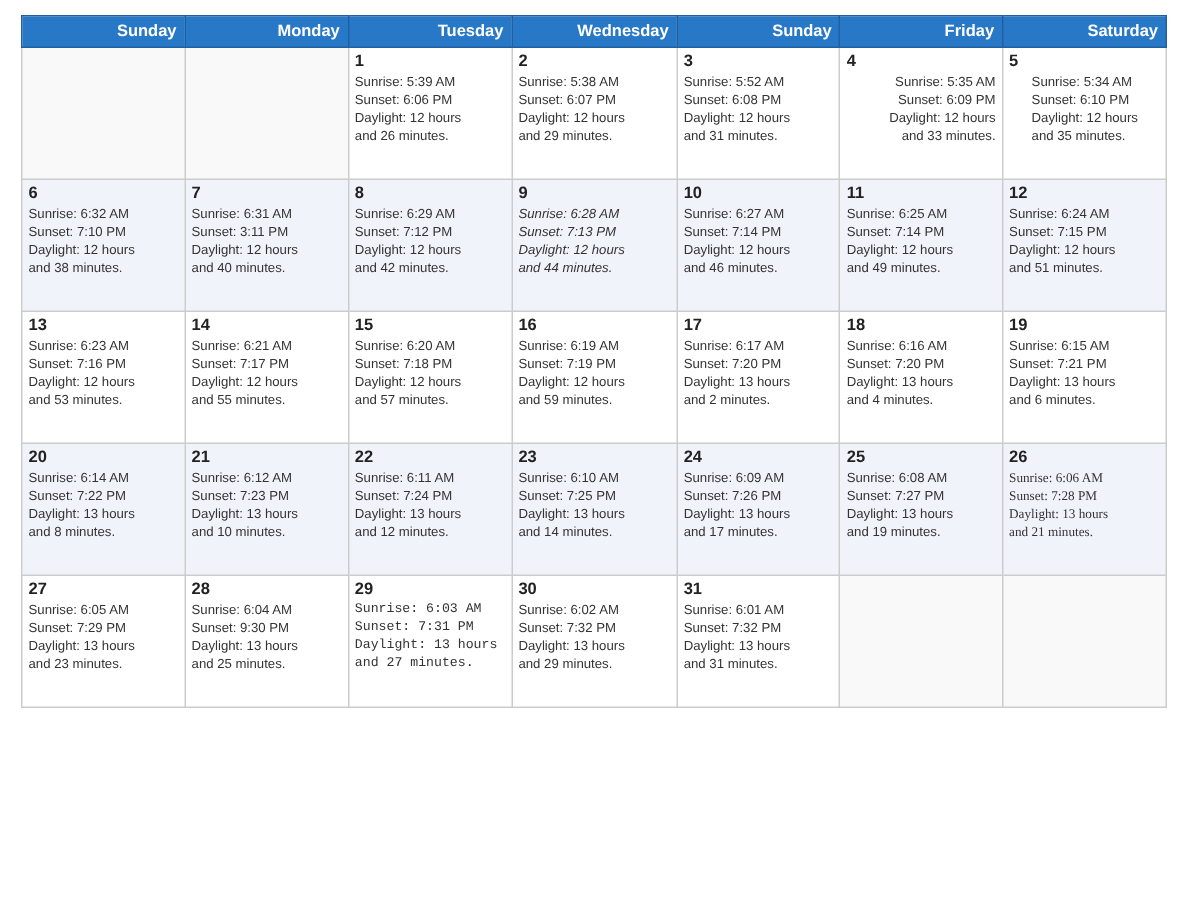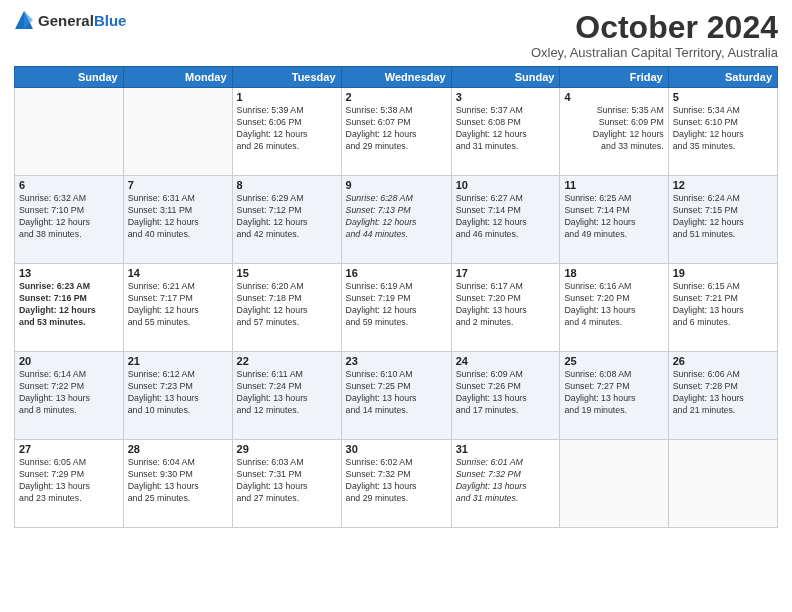--- a/index.html
+++ b/index.html
@@ -81,38 +81,20 @@
       line-height: 1.35;
     }
     .row-alt {
       background: #f0f4fa;
     }
   </style>
 </head>
 <body>
 
 <div class="page">
-  <div class="header">
-    <div class="logo">
-      <svg class="logo-icon" viewBox="0 0 40 40" xmlns="http://www.w3.org/2000/svg">
-        <polygon points="20,2 38,38 2,38" fill="#1a6ec4"></polygon>
-        <polygon points="20,2 38,20 20,38" fill="#2490e0" opacity="0.6"></polygon>
-      </svg>
-      <div>
-        <div style="display:flex;gap:0;">
-          <span style="font-size:15px;font-weight:bold;color:#333;">General</span>
-          <span style="font-size:15px;font-weight:bold;color:#1a6ec4;">Blue</span>
-        </div>
-      </div>
-    </div>
-    <div class="title-section">
-      <div class="month-title">October 2024</div>
-      <div class="subtitle">Oxley, Australian Capital Territory, Australia</div>
-    </div>
-  </div>
 
   <table class="calendar">
     <thead>
       <tr>
         <th>Sunday</th>
         <th>Monday</th>
         <th>Tuesday</th>
         <th>Wednesday</th>
         <th>Sunday</th>
         <th>Friday</th>
@@ -132,35 +114,35 @@
           </td>
           <td>
             <span class="day-number">2</span>
             <div class="day-info" style="white-space: pre-line;">Sunrise: 5:38 AM
 Sunset: 6:07 PM
 Daylight: 12 hours
 and 29 minutes.</div>
           </td>
           <td>
             <span class="day-number">3</span>
-            <div class="day-info" style="white-space: pre-line;">Sunrise: 5:37 AM
+            <div class="day-info" style="white-space: pre-line;">Sunrise: 5:52 AM
 Sunset: 6:08 PM
 Daylight: 12 hours
 and 31 minutes.</div>
           </td>
           <td>
             <span class="day-number">4</span>
             <div class="day-info" style="white-space: pre-line; text-align: right;">Sunrise: 5:35 AM
 Sunset: 6:09 PM
 Daylight: 12 hours
 and 33 minutes.</div>
           </td>
           <td>
             <span class="day-number">5</span>
-            <div class="day-info" style="white-space: pre-line;">Sunrise: 5:34 AM
+            <div class="day-info" style="white-space: pre-line; margin-left: 15px;">Sunrise: 5:34 AM
 Sunset: 6:10 PM
 Daylight: 12 hours
 and 35 minutes.</div>
           </td>
         </tr>
         <tr class="row-alt">
           <td>
             <span class="day-number">6</span>
             <div class="day-info" style="white-space: pre-line;">Sunrise: 6:32 AM
 Sunset: 7:10 PM
@@ -206,21 +188,21 @@
             <span class="day-number">12</span>
             <div class="day-info" style="white-space: pre-line;">Sunrise: 6:24 AM
 Sunset: 7:15 PM
 Daylight: 12 hours
 and 51 minutes.</div>
           </td>
         </tr>
         <tr>
           <td>
             <span class="day-number">13</span>
-            <div class="day-info" style="white-space: pre-line; font-weight: bold;">Sunrise: 6:23 AM
+            <div class="day-info" style="white-space: pre-line;">Sunrise: 6:23 AM
 Sunset: 7:16 PM
 Daylight: 12 hours
 and 53 minutes.</div>
           </td>
           <td>
             <span class="day-number">14</span>
             <div class="day-info" style="white-space: pre-line;">Sunrise: 6:21 AM
 Sunset: 7:17 PM
 Daylight: 12 hours
 and 55 minutes.</div>
@@ -299,21 +281,21 @@
           </td>
           <td>
             <span class="day-number">25</span>
             <div class="day-info" style="white-space: pre-line;">Sunrise: 6:08 AM
 Sunset: 7:27 PM
 Daylight: 13 hours
 and 19 minutes.</div>
           </td>
           <td>
             <span class="day-number">26</span>
-            <div class="day-info" style="white-space: pre-line;">Sunrise: 6:06 AM
+            <div class="day-info" style="white-space: pre-line; font-family: Liberation Serif, serif;">Sunrise: 6:06 AM
 Sunset: 7:28 PM
 Daylight: 13 hours
 and 21 minutes.</div>
           </td>
         </tr>
         <tr>
           <td>
             <span class="day-number">27</span>
             <div class="day-info" style="white-space: pre-line;">Sunrise: 6:05 AM
 Sunset: 7:29 PM
@@ -322,35 +304,35 @@
           </td>
           <td>
             <span class="day-number">28</span>
             <div class="day-info" style="white-space: pre-line;">Sunrise: 6:04 AM
 Sunset: 9:30 PM
 Daylight: 13 hours
 and 25 minutes.</div>
           </td>
           <td>
             <span class="day-number">29</span>
-            <div class="day-info" style="white-space: pre-line;">Sunrise: 6:03 AM
+            <div class="day-info" style="white-space: pre-line; font-family: Liberation Mono, monospace;">Sunrise: 6:03 AM
 Sunset: 7:31 PM
 Daylight: 13 hours
 and 27 minutes.</div>
           </td>
           <td>
             <span class="day-number">30</span>
             <div class="day-info" style="white-space: pre-line;">Sunrise: 6:02 AM
 Sunset: 7:32 PM
 Daylight: 13 hours
 and 29 minutes.</div>
           </td>
           <td>
             <span class="day-number">31</span>
-            <div class="day-info" style="white-space: pre-line; font-style: italic;">Sunrise: 6:01 AM
+            <div class="day-info" style="white-space: pre-line;">Sunrise: 6:01 AM
 Sunset: 7:32 PM
 Daylight: 13 hours
 and 31 minutes.</div>
           </td>
           <td class="empty"></td>
           <td class="empty"></td>
         </tr>
       </tbody>
   </table>
 </div>

